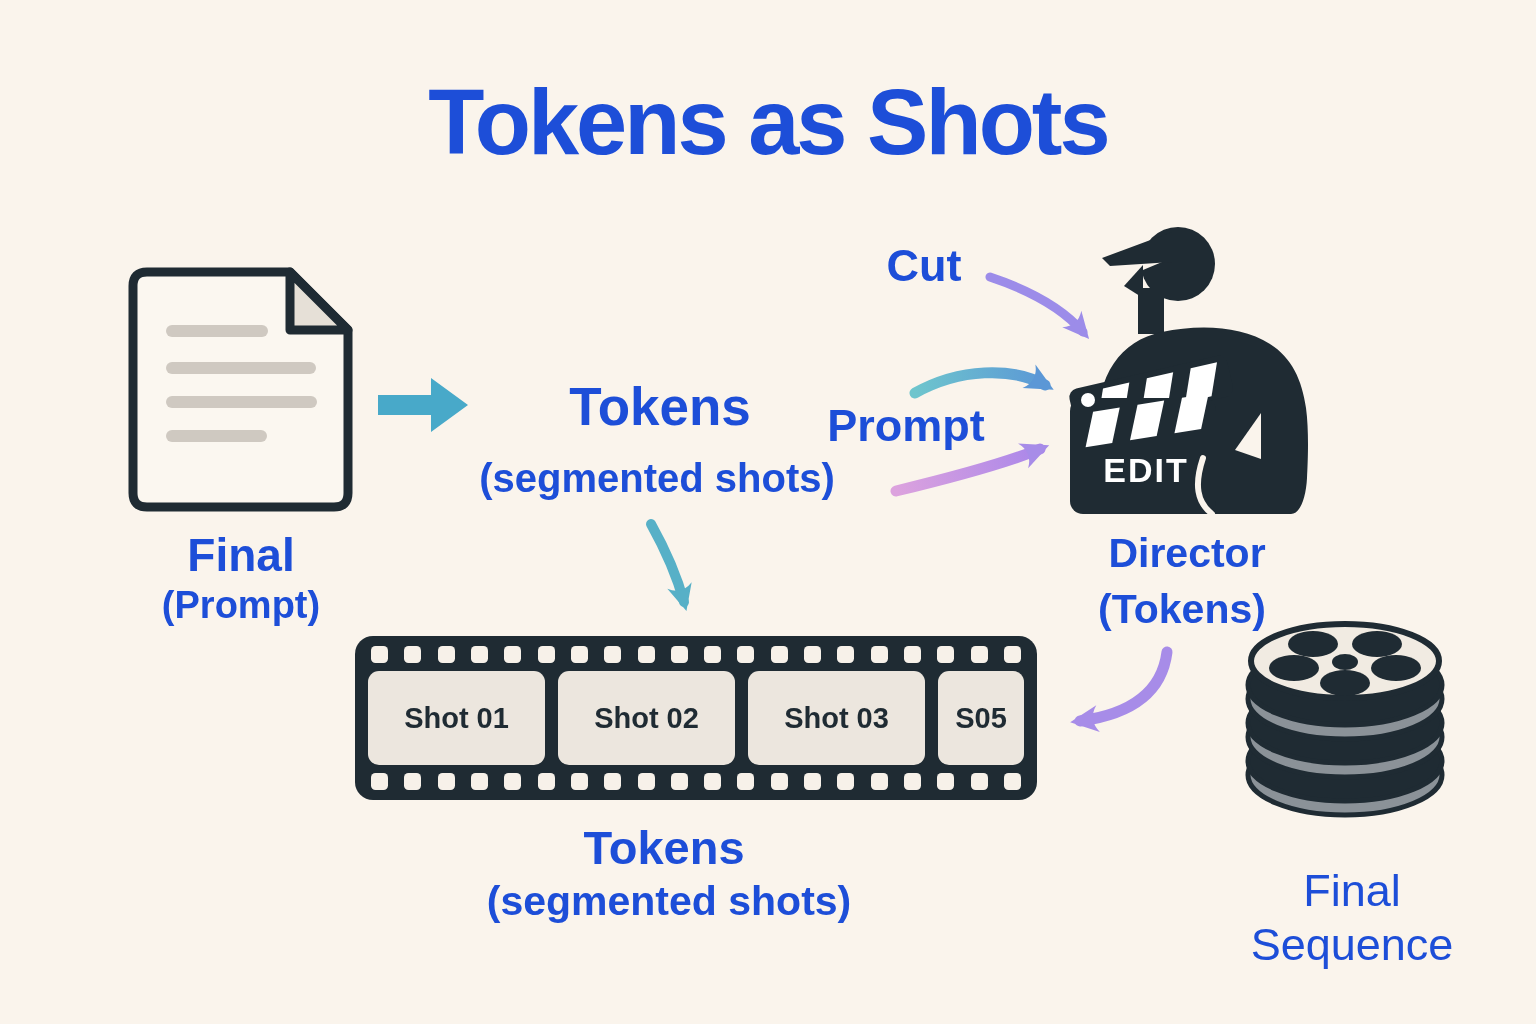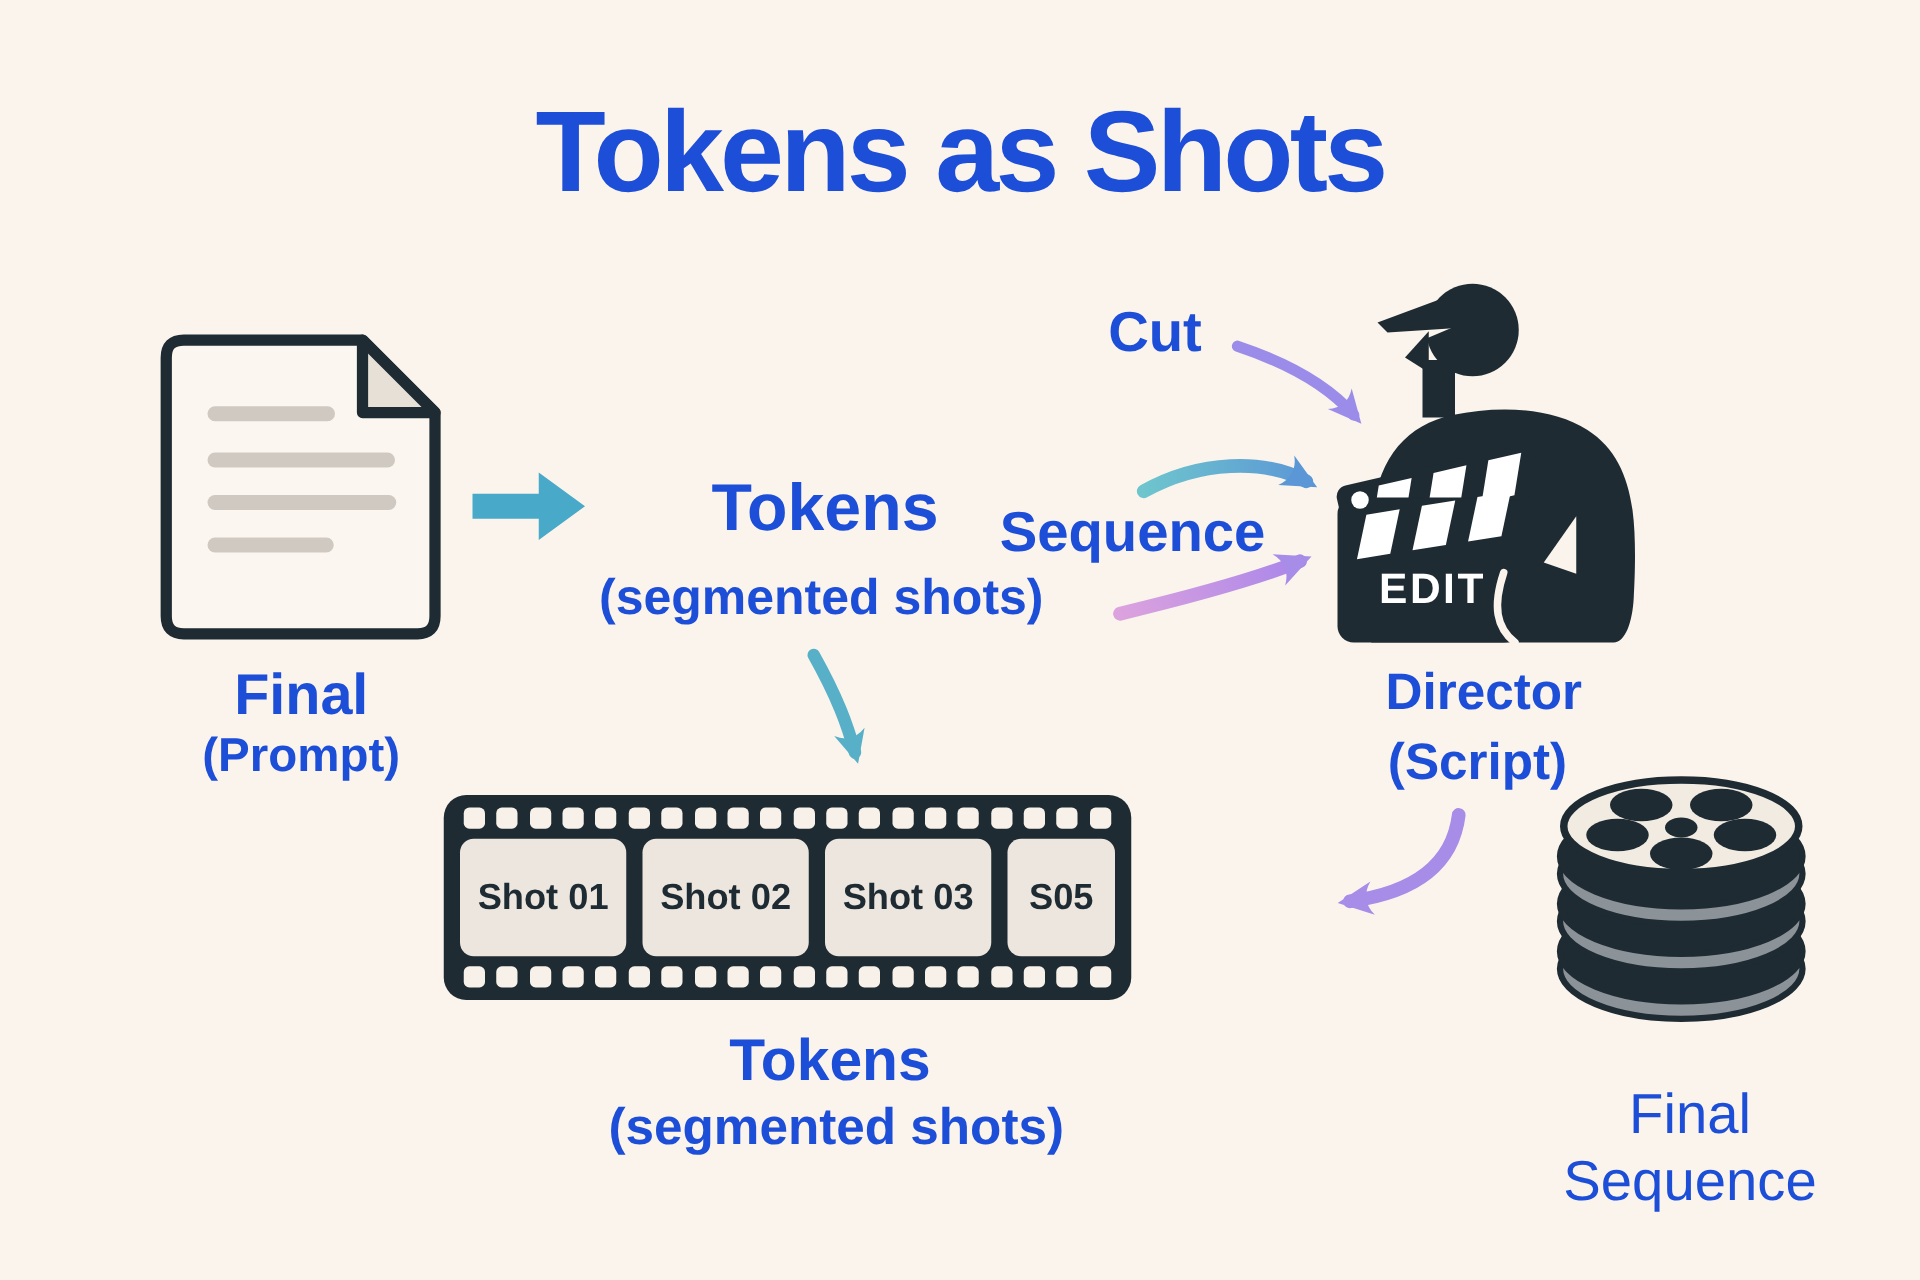--- a/index.html
+++ b/index.html
@@ -16,21 +16,21 @@
   .s-tokens{top:456px;left:657px;font-size:40px;font-weight:600;}
   .h-cut{top:240px;left:924px;font-size:45px;font-weight:600;}
   .h-reorder{top:400px;left:906px;font-size:45px;font-weight:600;}
   .h-director{top:530px;left:1187px;font-size:41px;font-weight:700;}
   .s-director{top:586px;left:1182px;font-size:41px;font-weight:600;}
   .h-tokens2{top:820px;left:664px;font-size:47px;font-weight:700;}
   .s-tokens2{top:878px;left:669px;font-size:41px;font-weight:600;}
   .h-final{top:828px;left:1352px;font-size:45px;font-weight:400;white-space:normal;width:300px;line-height:1.2;margin-top:36px;}
 
   .film-strip{
-    position:absolute;left:355px;top:636px;width:550px;height:164px;
+    position:absolute;left:355px;top:636px;width:682px;height:164px;
     background:#1f2b33;border-radius:18px;display:flex;flex-direction:column;
     padding:10px 13px;box-sizing:border-box;
   }
   .sprocket-row{display:flex;justify-content:space-between;flex:none;height:17px;padding:0 3px;}
   .hole{width:17px;height:17px;border-radius:4.5px;background:#f7f1e9;}
   .frames-row{flex:1;display:flex;gap:13px;margin:8px 0;}
   .frame{
     background:#ece6de;border-radius:11px;display:flex;align-items:center;justify-content:center;
     font-size:29px;font-weight:600;color:#1f2b33;
   }
@@ -142,24 +142,24 @@
 
   <div class="lbl title">Tokens as Shots</div>
 
   <div class="lbl h-script">Final</div>
   <div class="lbl s-script">(Prompt)</div>
 
   <div class="lbl h-tokens">Tokens</div>
   <div class="lbl s-tokens">(segmented shots)</div>
 
   <div class="lbl h-cut">Cut</div>
-  <div class="lbl h-reorder">Sequence</div>
+  <div class="lbl h-reorder">Prompt</div>
 
   <div class="lbl h-director">Director</div>
-  <div class="lbl s-director">(Script)</div>
+  <div class="lbl s-director">(Tokens)</div>
 
   <div class="film-strip">
     <div class="sprocket-row">
         <div class="hole"></div>
         <div class="hole"></div>
         <div class="hole"></div>
         <div class="hole"></div>
         <div class="hole"></div>
         <div class="hole"></div>
         <div class="hole"></div>

